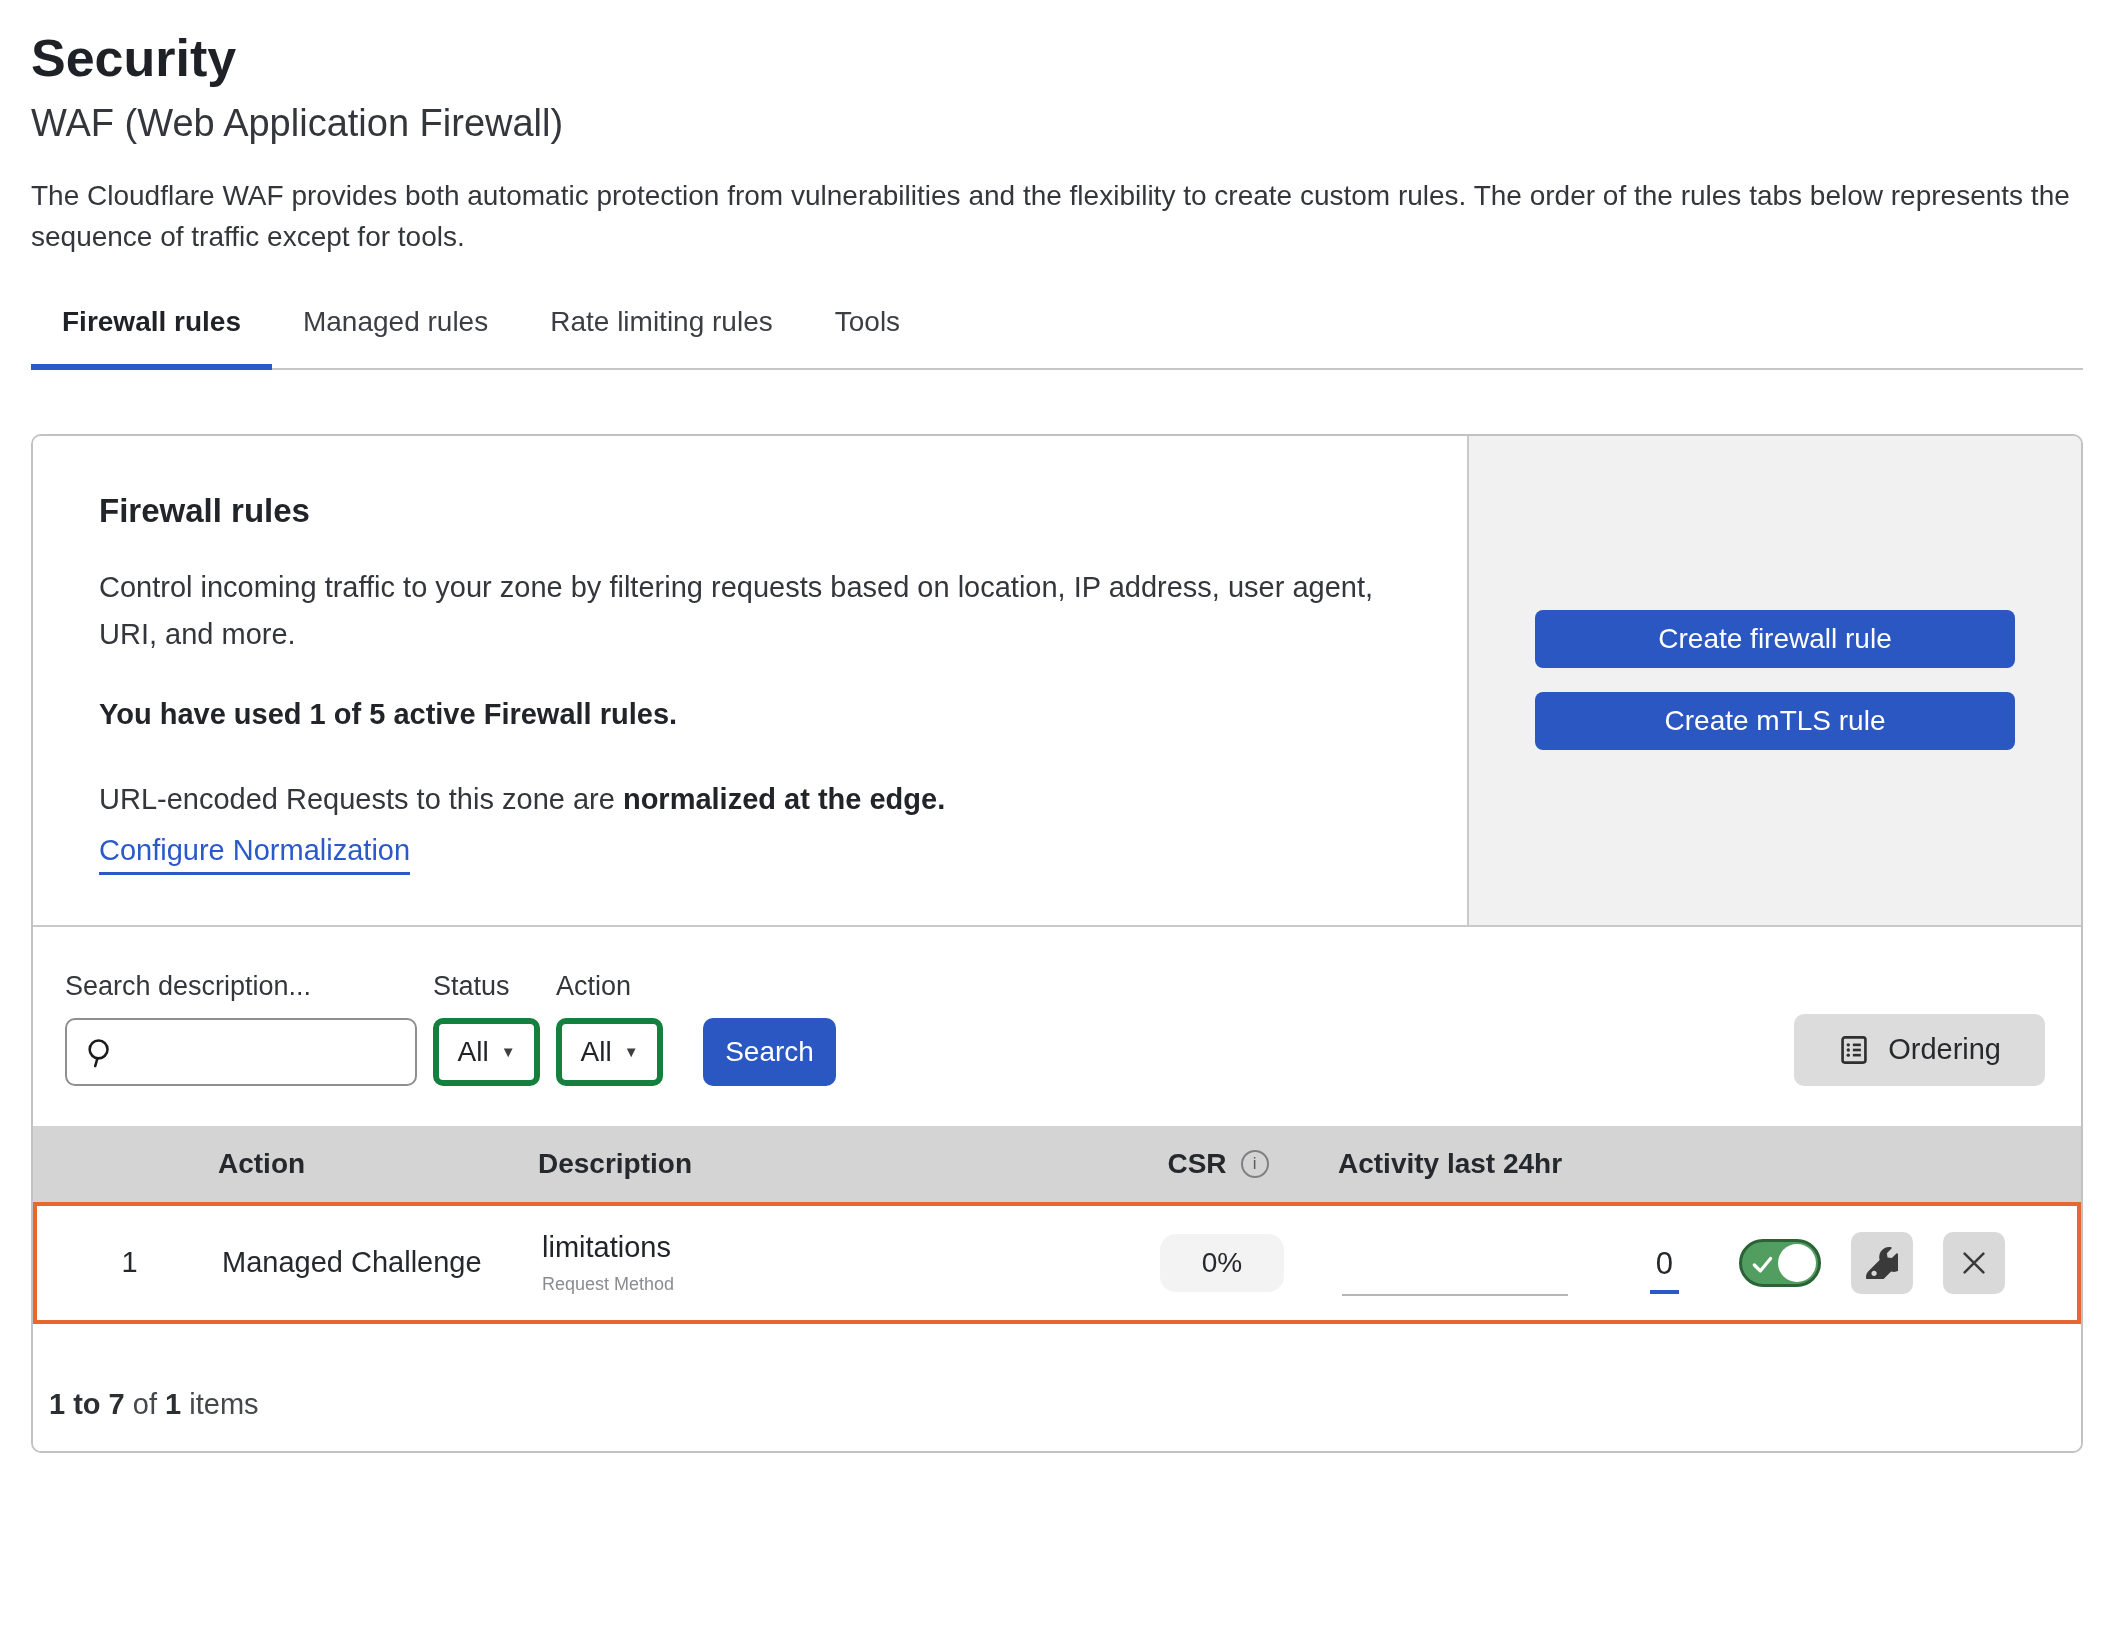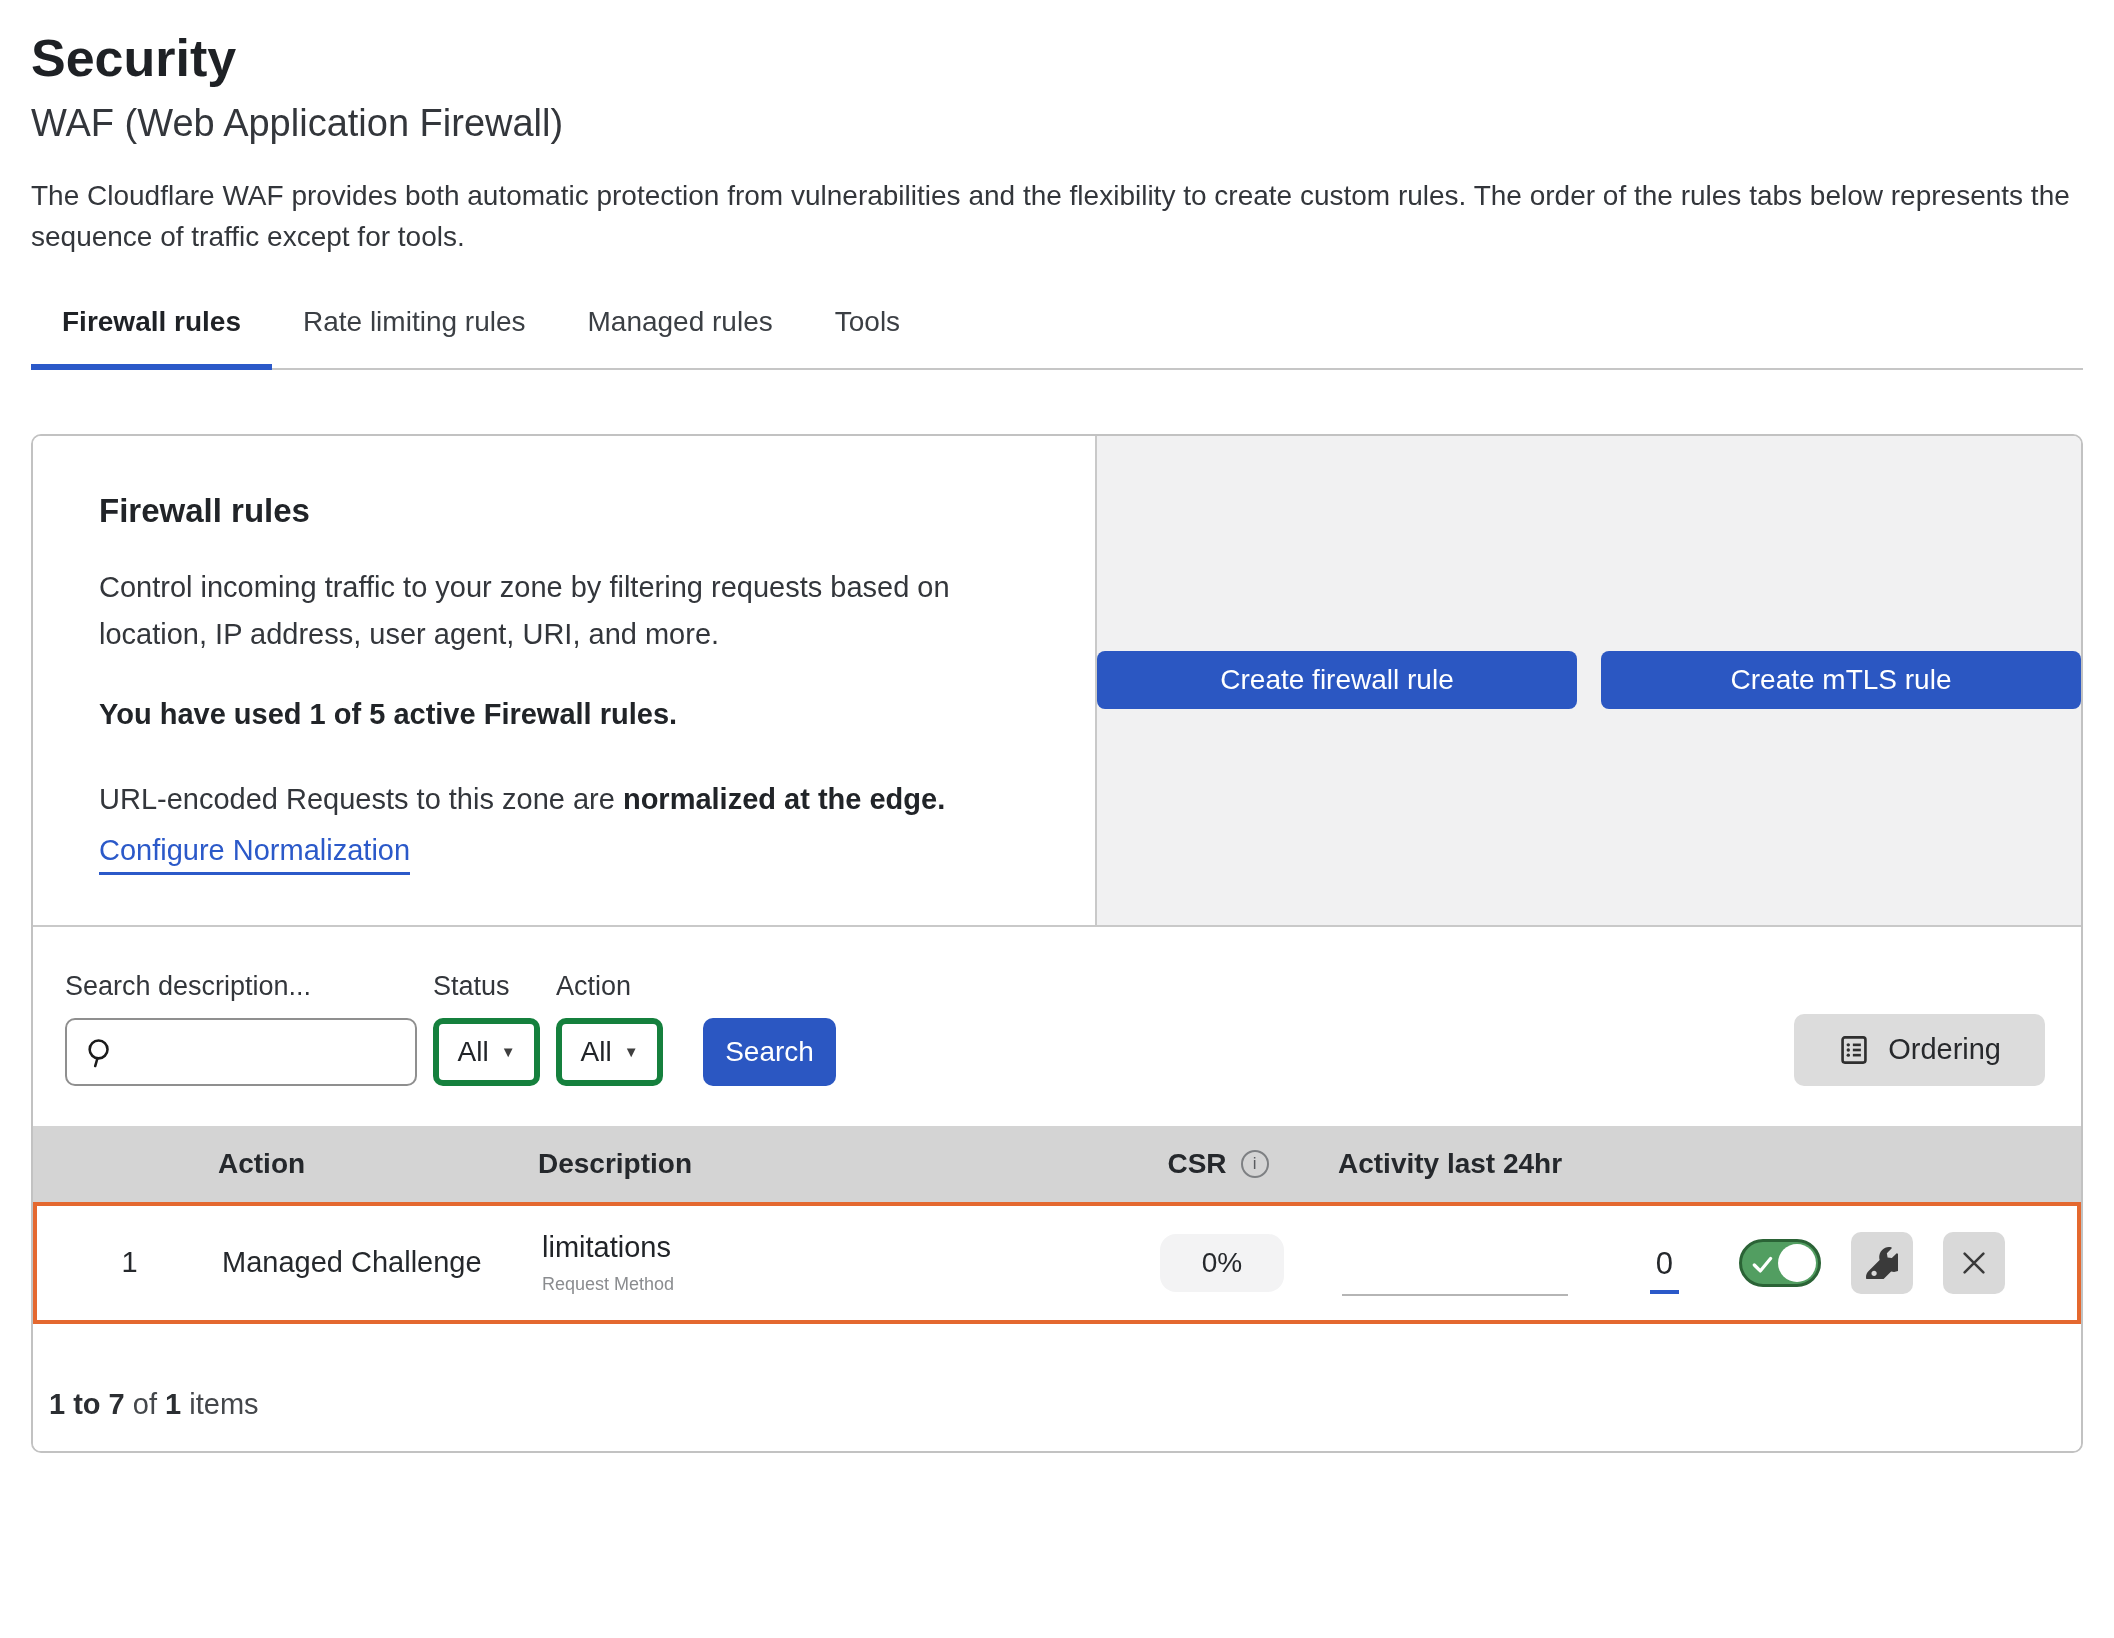--- a/index.html
+++ b/index.html
@@ -29,21 +29,21 @@
   .left-panel { flex: 1; padding: 56px 66px 50px; background:#fff; }
   .panel-heading { font-size: 33px; font-weight: 700; color:#212428; margin: 0 0 34px; }
   .panel-desc { font-size: 29px; line-height: 1.62; color:#33363b; margin: 0 0 40px; max-width: 1300px; }
   .usage { font-size: 29px; font-weight: 700; color:#212428; margin: 0 0 52px; }
   .norm { font-size: 29px; color:#33363b; margin: 0 0 18px; }
   .norm b { color:#212428; }
   .config-link { display:inline-block; font-size: 29px; color:#2b59c9; text-decoration: none;
                  border-bottom: 3px solid #2b59c9; padding-bottom: 5px; cursor: pointer; }
 
   .right-panel { flex: 0 0 614px; background:#f1f1f2; border-left: 2px solid #c9c9c9;
-                 display:flex; align-items:center; justify-content:center; gap: 24px; }
+                 display:flex; flex-direction:column; align-items:center; justify-content:center; gap: 24px; }
   .btn-primary { width: 480px; height: 58px; background:#2b57c2; color:#fff; font-size: 28px;
                  border: none; border-radius: 8px; font-family: inherit; cursor: pointer; }
 
   
   .filters { display:flex; align-items: flex-end; padding: 44px 36px 40px 32px; background:#fff; }
   .fgroup { display:flex; flex-direction: column; gap: 16px; }
   .fgroup + .fgroup { margin-left: 16px; }
   .flabel { font-size: 27px; color:#33363b; }
   .search-box { position: relative; width: 352px; height: 68px; border: 2px solid #8f8f8f;
                 border-radius: 10px; background:#fff; }
@@ -102,22 +102,22 @@
 <body>
 
 <div class="page">
 
   <h1 class="page-title">Security</h1>
   <h2 class="page-subtitle">WAF (Web Application Firewall)</h2>
   <p class="page-desc">The Cloudflare WAF provides both automatic protection from vulnerabilities and the flexibility to create custom rules. The order of the rules tabs below represents the sequence of traffic except for tools.</p>
 
   <div class="tabs">
     <div class="tab active">Firewall rules</div>
+    <div class="tab">Managed rules</div>
     <div class="tab">Rate limiting rules</div>
-    <div class="tab">Managed rules</div>
     <div class="tab">Tools</div>
   </div>
 
   <div class="card">
 
     <div class="card-top">
       <div class="left-panel">
         <h3 class="panel-heading">Firewall rules</h3>
         <p class="panel-desc">Control incoming traffic to your zone by filtering requests based on location, IP address, user agent, URI, and more.</p>
         <p class="usage">You have used 1 of 5 active Firewall rules.</p>

